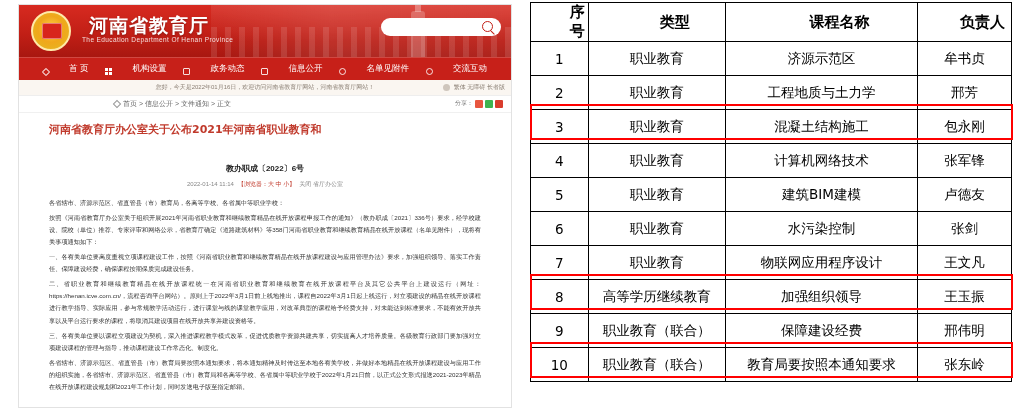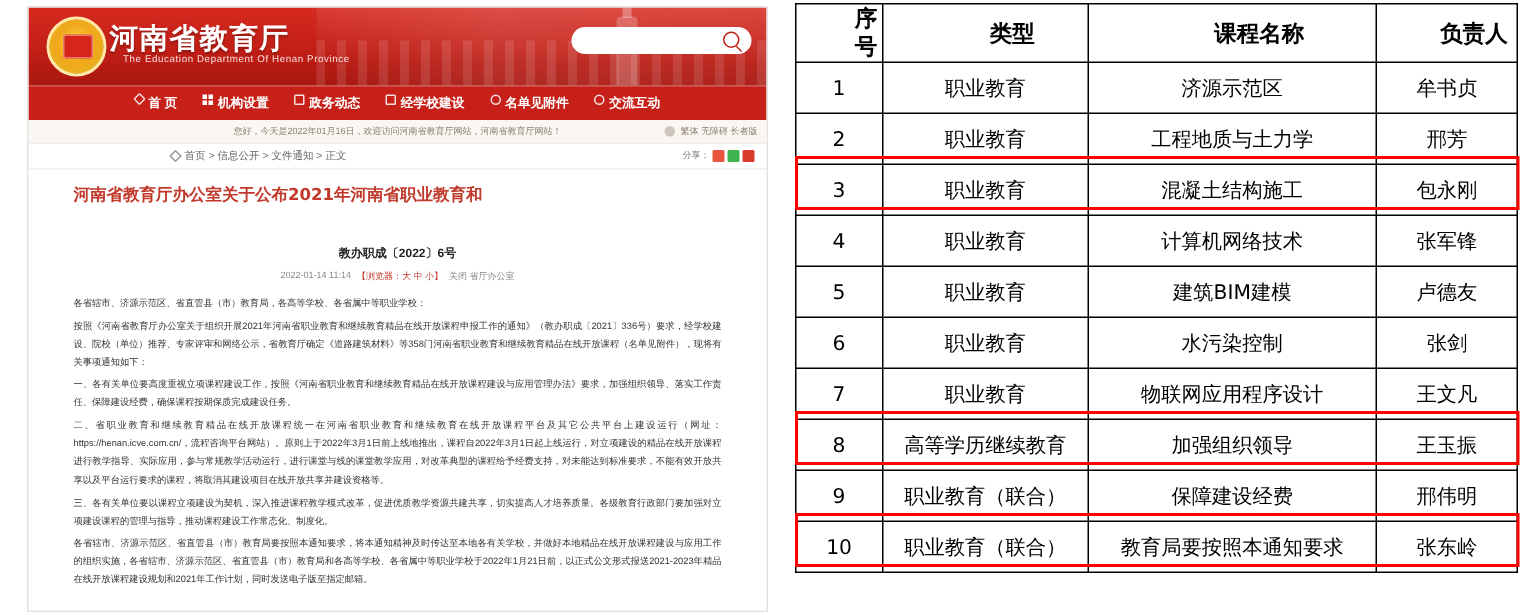--- a/index.html
+++ b/index.html
@@ -49,21 +49,21 @@
     position:absolute;left:12px;top:6px;width:40px;height:40px;border-radius:50%;
     background:radial-gradient(circle at 50% 45%,#ffd34d 0%,#f0a71b 48%,#e2bb22 100%);
     border:2px solid #ffe9a8;box-sizing:border-box;
   }
   .emblem:after{
     content:"";position:absolute;left:9px;top:10px;width:20px;height:16px;
     background:#d8251c;border-radius:2px;
     box-shadow:0 0 0 1px rgba(255,255,255,.4) inset;
   }
   .site-title{
-    position:absolute;left:54px;top:8px;color:#fff;
+    position:absolute;left:70px;top:8px;color:#fff;
     font-size:19px;font-weight:bold;letter-spacing:1px;
     text-shadow:0 1px 2px rgba(0,0,0,.3);
   }
   .site-sub{
     position:absolute;left:63px;top:31px;color:rgba(255,255,255,.85);
     font-size:6.5px;letter-spacing:.4px;
   }
   .searchbox{
     position:absolute;right:10px;top:13px;width:120px;height:18px;
     background:#fff;border-radius:9px;
@@ -76,21 +76,21 @@
     content:"";position:absolute;right:-3px;bottom:-2px;width:5px;height:1.4px;
     background:#c21f16;transform:rotate(45deg);
   }
 
   
   .site-nav{
     height:22px;background:#c72019;display:flex;align-items:center;
     justify-content:center;gap:17px;color:#fff;font-size:8.5px;
     border-top:1px solid rgba(255,255,255,.18);
   }
-  .nav-item{display:flex;align-items:flex-start;gap:3px;white-space:nowrap;font-weight:bold;}
+  .nav-item{display:flex;align-items:flex-end;gap:20px;white-space:nowrap;}
   .nav-ico{display:inline-block;width:7px;height:7px;border:1px solid rgba(255,255,255,.85);
     box-sizing:border-box;}
   .nav-ico.home{border-radius:1px;transform:rotate(45deg);width:6px;height:6px;}
   .nav-ico.grid{border:0;background:
       linear-gradient(#fff,#fff) 0 0/3px 3px no-repeat,
       linear-gradient(#fff,#fff) 4px 0/3px 3px no-repeat,
       linear-gradient(#fff,#fff) 0 4px/3px 3px no-repeat,
       linear-gradient(#fff,#fff) 4px 4px/3px 3px no-repeat;}
   .nav-ico.doc{border-radius:1px;}
   .nav-ico.circle{border-radius:50%;}
@@ -176,21 +176,21 @@
       <div class="nav-item">
         <span class="nav-ico grid"></span>
         <span>机构设置</span>
       </div>
       <div class="nav-item">
         <span class="nav-ico doc"></span>
         <span>政务动态</span>
       </div>
       <div class="nav-item">
         <span class="nav-ico doc"></span>
-        <span>经学校建设</span>
+        <span>信息公开</span>
       </div>
       <div class="nav-item">
         <span class="nav-ico circle"></span>
         <span>名单见附件</span>
       </div>
       <div class="nav-item">
         <span class="nav-ico circle"></span>
         <span>交流互动</span>
       </div>
     </div>

